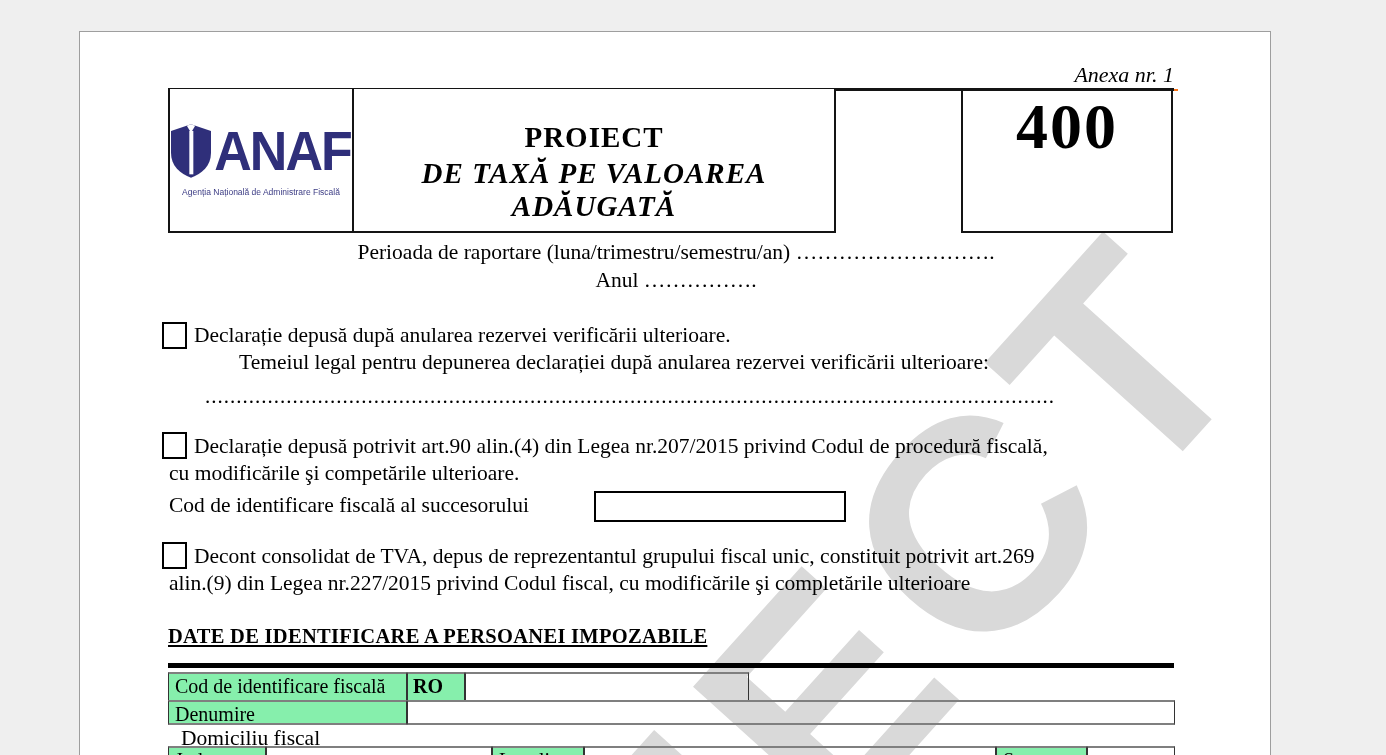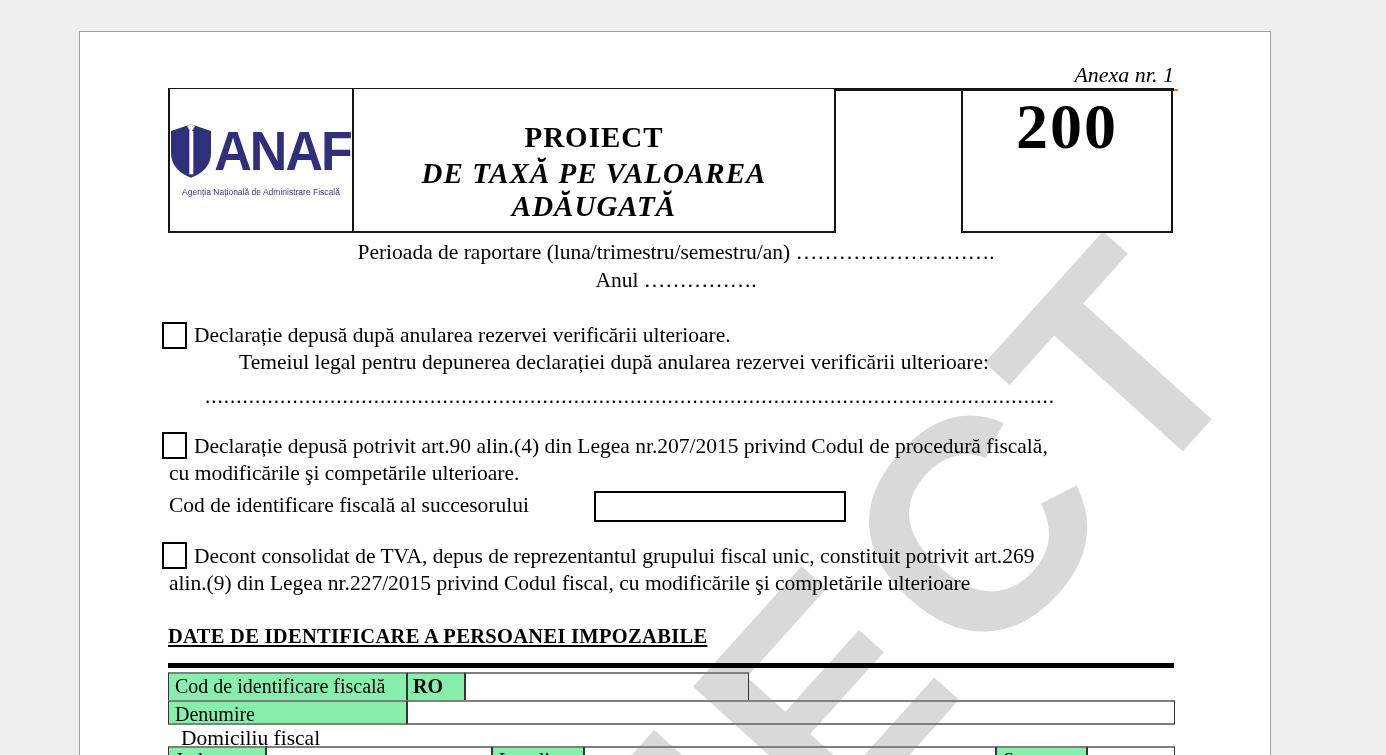--- a/index.html
+++ b/index.html
@@ -121,21 +121,21 @@
           </div>
           <div class="tagline">Agenția Națională de Administrare Fiscală</div>
         </div>
         <div class="title-cell">
           <div class="title-l1">PROIECT</div>
           <div class="title-l2">DE TAXĂ PE VALOAREA ADĂUGATĂ</div>
         </div>
       </div>
 
       <div class="num-box">
-        <div class="num">200</div>
+        <div class="num">400</div>
       </div>
 
       <div class="center-line" style="top:208px;">Perioada de raportare (luna/trimestru/semestru/an) ……………………….</div>
       <div class="center-line" style="top:236px;">Anul …………….</div>
 
       <div class="checkbox" style="left:82px; top:290px;"></div>
       <div class="txt" style="left:114px; top:291px;">Declarație depusă după anularea rezervei verificării ulterioare.</div>
       <div class="txt" style="left:120px; top:318px;margin-left:39px;">Temeiul legal pentru depunerea declarației după anularea rezervei verificării ulterioare:</div>
       <div class="dots-line" style="left:125px; top:352px; width:850px;">........................................................................................................................................................................................................</div>
 

